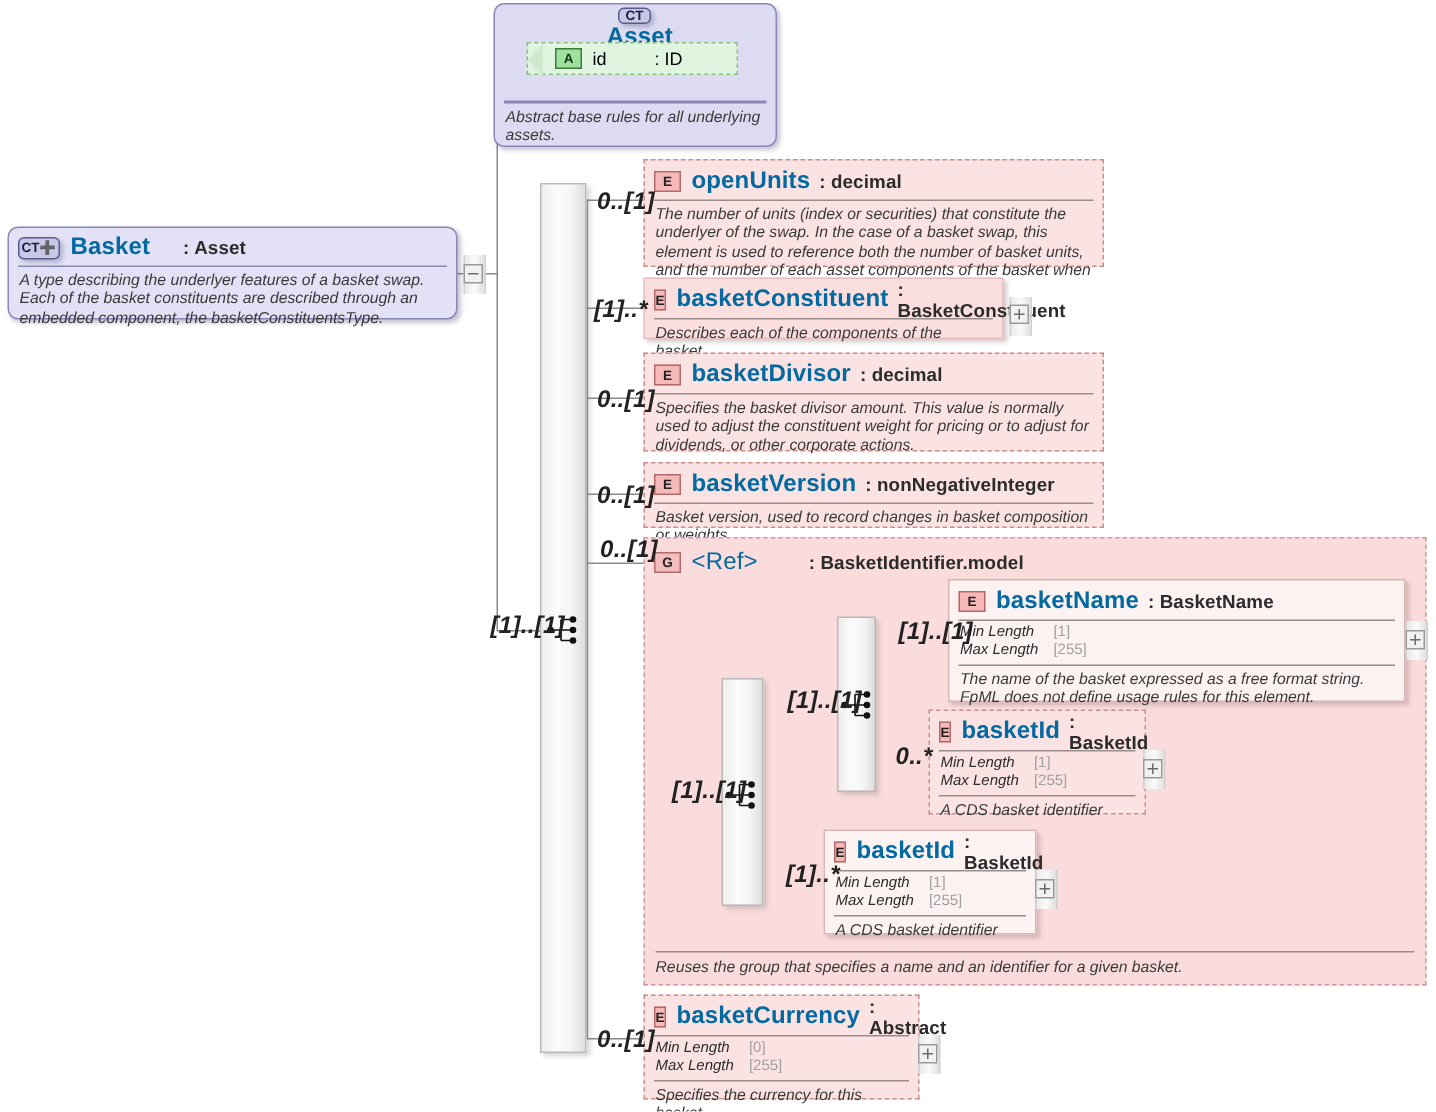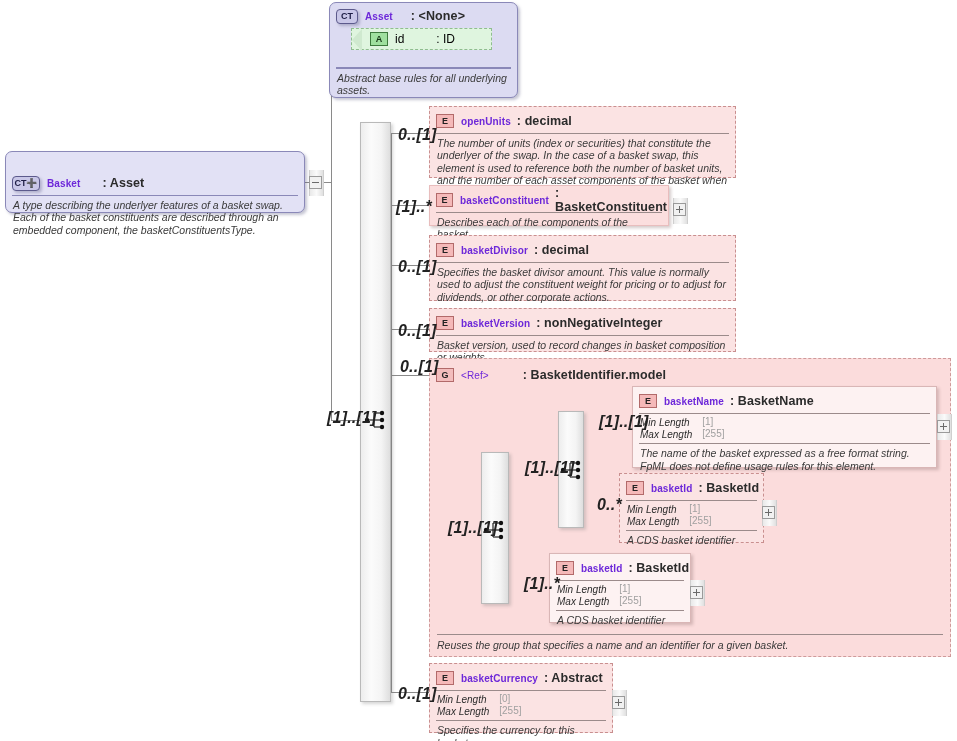--- a/index.html
+++ b/index.html
@@ -4,21 +4,21 @@
 <style>
   html,body{margin:0;padding:0;background:#ffffff;}
   body{width:957px;height:741px;position:relative;
        font-family:"Liberation Sans", sans-serif;
        -webkit-font-smoothing:antialiased;}
   #stage{position:absolute;left:0;top:0;width:957px;height:741px;overflow:hidden;}
 
   
   .box{position:absolute;box-sizing:border-box;}
   .hdr{display:flex;align-items:center;height:22px;padding-left:6px;}
-  .hdr .nm{font-size:10px;font-weight:bold;color:#6d28d9;letter-spacing:.1px;}
+  .hdr .nm{font-size:16px;font-weight:bold;color:#0369a1;letter-spacing:.1px;}
   .hdr .tp{font-size:12.5px;font-weight:bold;color:#2b2b2b;letter-spacing:.1px;}
   .sep{height:1px;background:#9b8b8b;margin:1px 6px 0 6px;}
   .sep.violet{background:#8a88b8;}
   .doc{font-size:10.5px;font-style:italic;color:#3a3a3a;line-height:12.4px;
        padding:3px 7px 4px 7px;}
   .props{font-size:10px;font-style:italic;color:#2b2b2b;padding:2px 7px 2px 7px;line-height:11.5px;}
   .props .k{display:inline-block;}
   .props .v{color:#9a9a9a;font-style:normal;}
   .props table{border-collapse:collapse;}
   .props td{padding:0 0 0 0;font-size:10px;}
@@ -107,39 +107,39 @@
   <div class="ln lnh" style="left:528px;top:434px;width:30px;"></div>
   <div class="ln lnh" style="left:528px;top:582px;width:22px;"></div>
 
   <div class="ln lnv" style="left:603px;top:420px;height:82px;"></div>
   <div class="ln lnh" style="left:586px;top:420px;width:18px;"></div>
   <div class="ln lnh" style="left:586px;top:502px;width:18px;"></div>
   <div class="ln lnh" style="left:603px;top:420px;width:30px;"></div>
   <div class="ln lnh" style="left:603px;top:502px;width:16px;"></div>
 
   <div class="box ct" style="left:329px;top:2px;width:189px;height:96px;">
-    <div class="hdr" style="padding-top:2px;">
+    <div class="hdr" style="padding-top:2px;flex-direction:column;">
       <span class="chip ct">CT</span>
       <span class="nm">Asset</span>
       <span class="tp" style="margin-left:18px;">: &lt;None&gt;</span>
     </div>
     <div class="sep violet" style="margin-top:40px;"></div>
     <div class="sep violet" style="margin-top:0px;"></div>
     <div class="doc">Abstract base rules for all underlying assets.</div>
   </div>
 
   <div class="attr" style="left:351px;top:28px;width:141px;">
     <div class="pt"></div>
     <span class="chip a">A</span>
     <span class="nm" style="font-weight:normal;font-size:12px;">id</span>
     <span class="tp" style="font-weight:normal;font-size:12px;margin-left:32px;">: ID</span>
   </div>
 
   <div class="box ct light" style="left:5px;top:151px;width:300px;height:62px;">
-    <div class="hdr" style="padding-top:20px;">
+    <div class="hdr" style="padding-top:2px;">
       <span class="chip ct" style="width:28px;">CT➕</span>
       <span class="nm">Basket</span>
       <span class="tp" style="margin-left:22px;">: Asset</span>
     </div>
     <div class="sep violet"></div>
     <div class="doc">A type describing the underlyer features of a basket swap. Each of the basket constituents are described through an embedded component, the basketConstituentsType.</div>
   </div>
 
   <div class="togwrap" style="left:309px;top:170px;"></div>
   <div class="tog" style="left:309px;top:176px;"></div>

